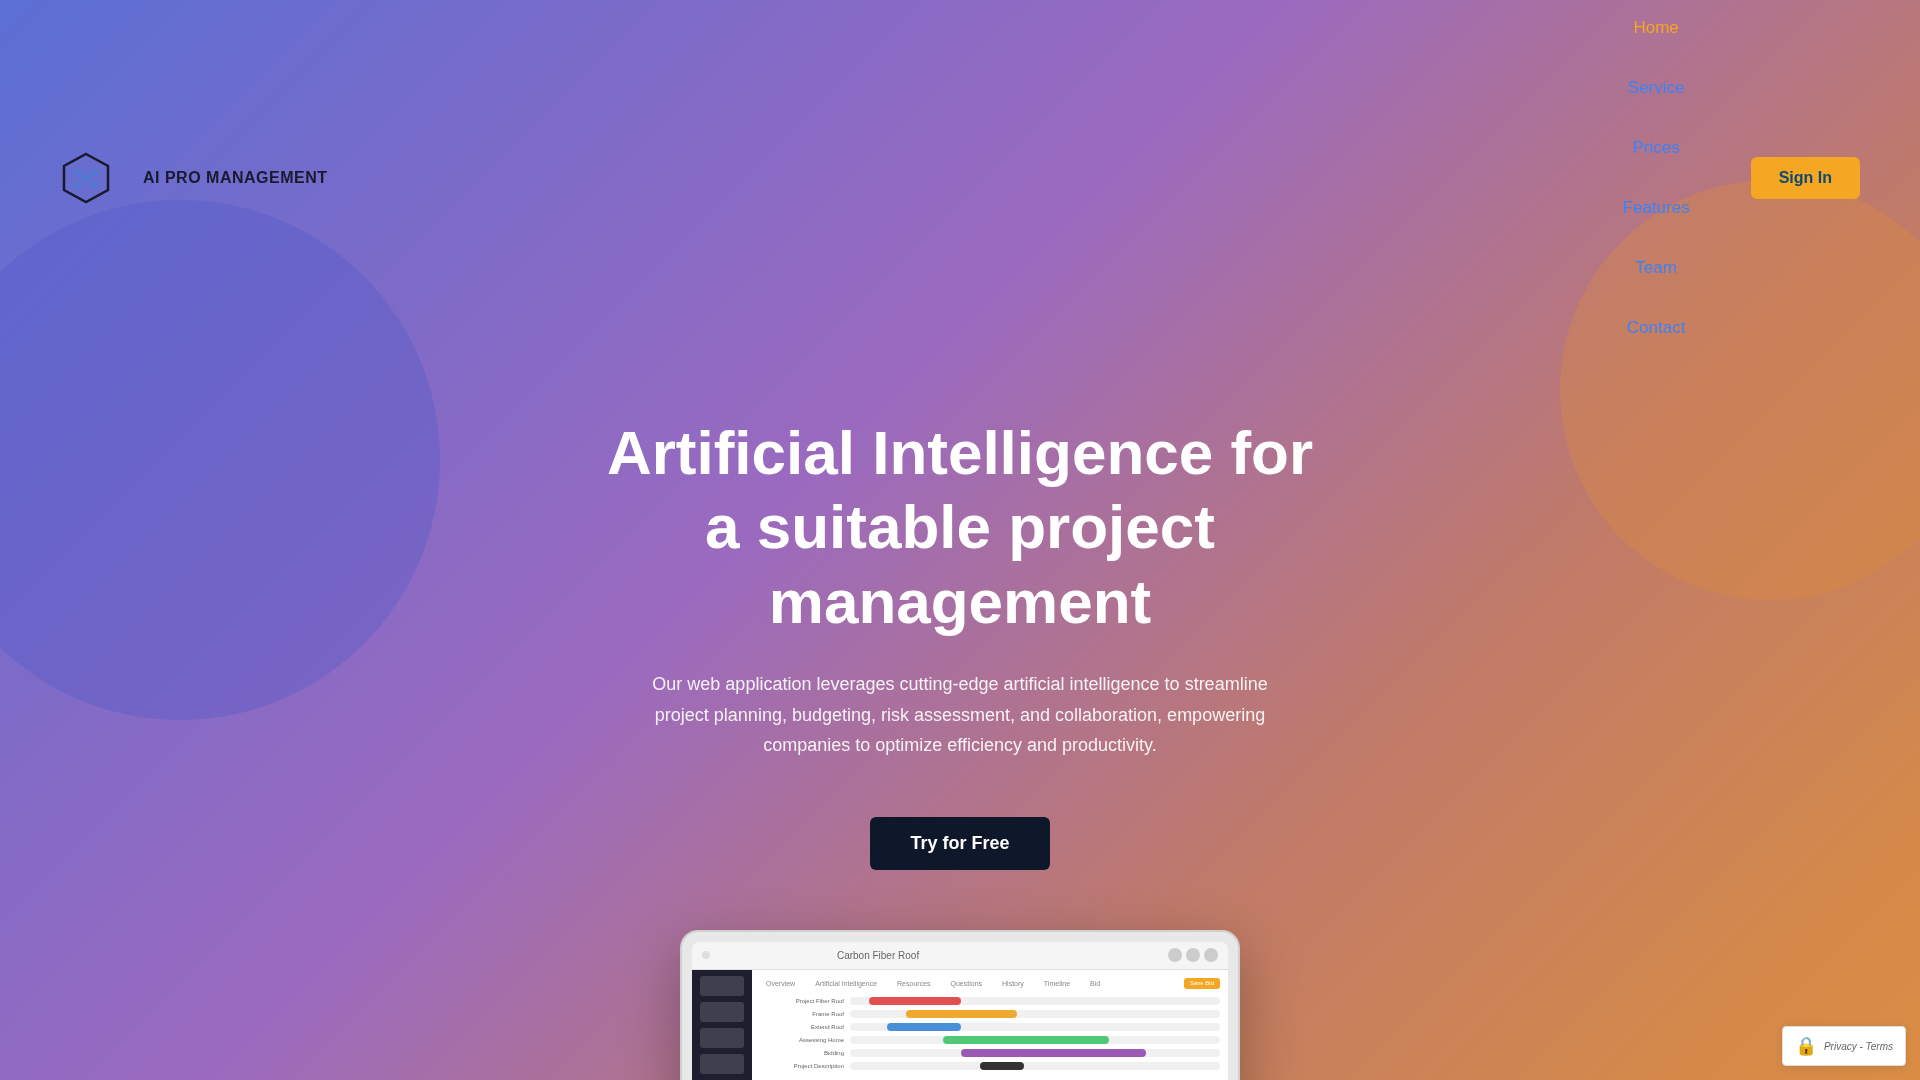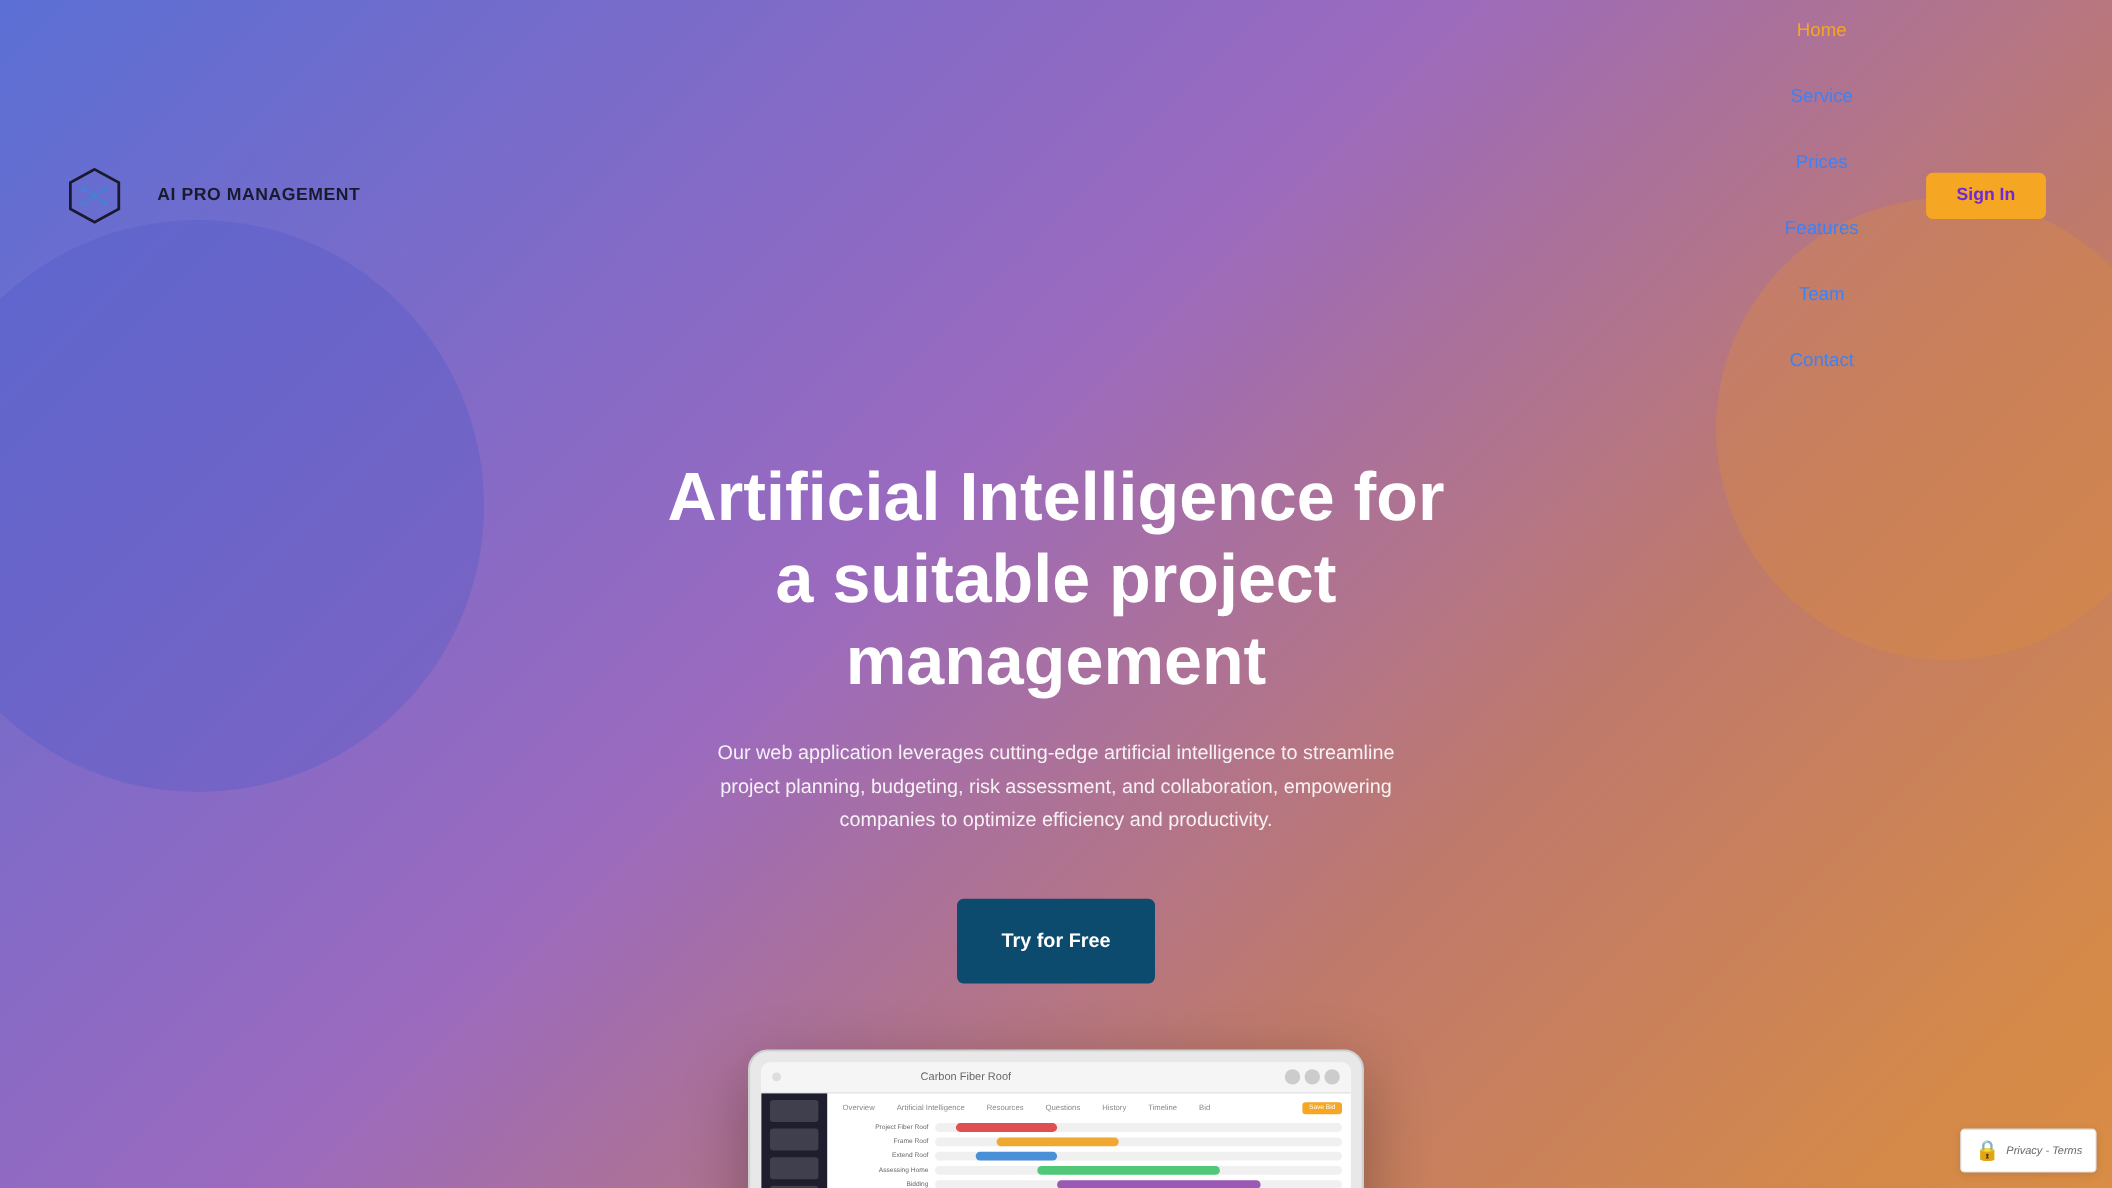--- a/index.html
+++ b/index.html
@@ -98,21 +98,21 @@
       font-weight: 500;
       color: #3b82f6;
     }
 
     .nav-links a.active {
       color: #f5a623;
     }
 
     .signin-btn {
       background: #f5a623;
-      color: #6d28d9;
+      color: #0c4a6e;
       border: none;
       padding: 12px 28px;
       border-radius: 6px;
       font-size: 16px;
       font-weight: 600;
       cursor: pointer;
     }
 
     
     .hero {
@@ -136,24 +136,24 @@
 
     .hero-subtitle {
       font-size: 18px;
       color: rgba(255,255,255,0.9);
       max-width: 640px;
       line-height: 1.7;
       margin-bottom: 56px;
     }
 
     .try-btn {
-      background: #0c4a6e;
+      background: #0f172a;
       color: white;
       border: none;
-      padding: 28px 40px;
+      padding: 16px 40px;
       border-radius: 6px;
       font-size: 18px;
       font-weight: 600;
       cursor: pointer;
       margin-bottom: 50px;
     }
 
     
     .laptop-container {
       position: relative;

